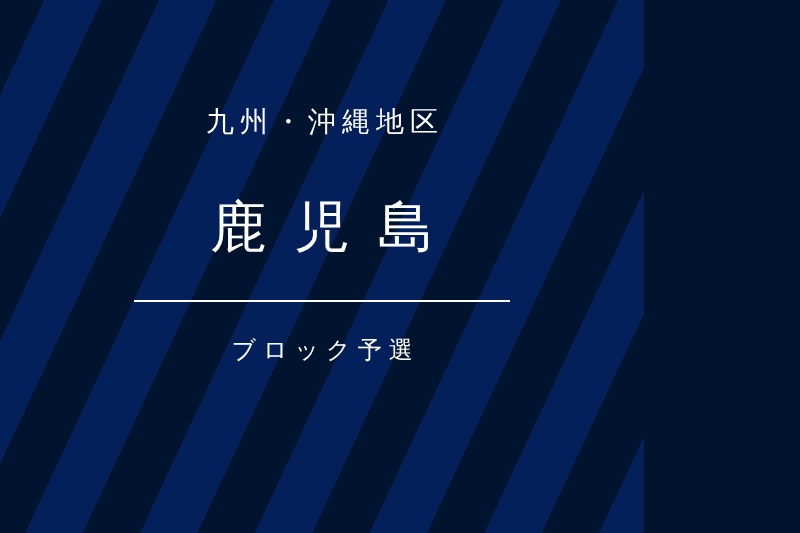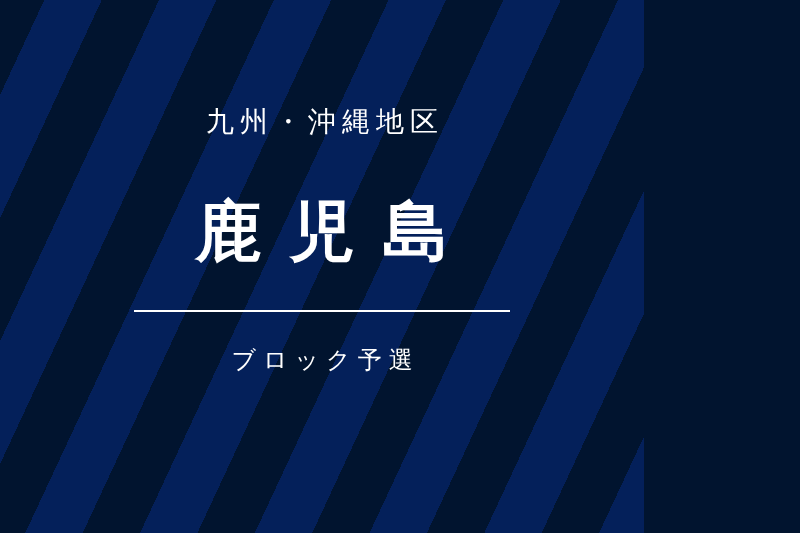--- a/index.html
+++ b/index.html
@@ -51,23 +51,23 @@
     line-height: 1;
     font-weight: 400;
     letter-spacing: 6px;
     text-indent: 6px;
     color: #ffffff;
     white-space: nowrap;
   }
 
   .prefecture-title {
     margin-top: 63px;
-    font-size: 66px;
+    font-size: 56px;
     line-height: 1;
-    font-weight: 700;
+    font-weight: 400;
     letter-spacing: 28px;
     text-indent: 28px;
     color: #ffffff;
     white-space: nowrap;
   }
 
   .divider {
     margin-top: 45px;
     width: 376px;
     height: 2px;

